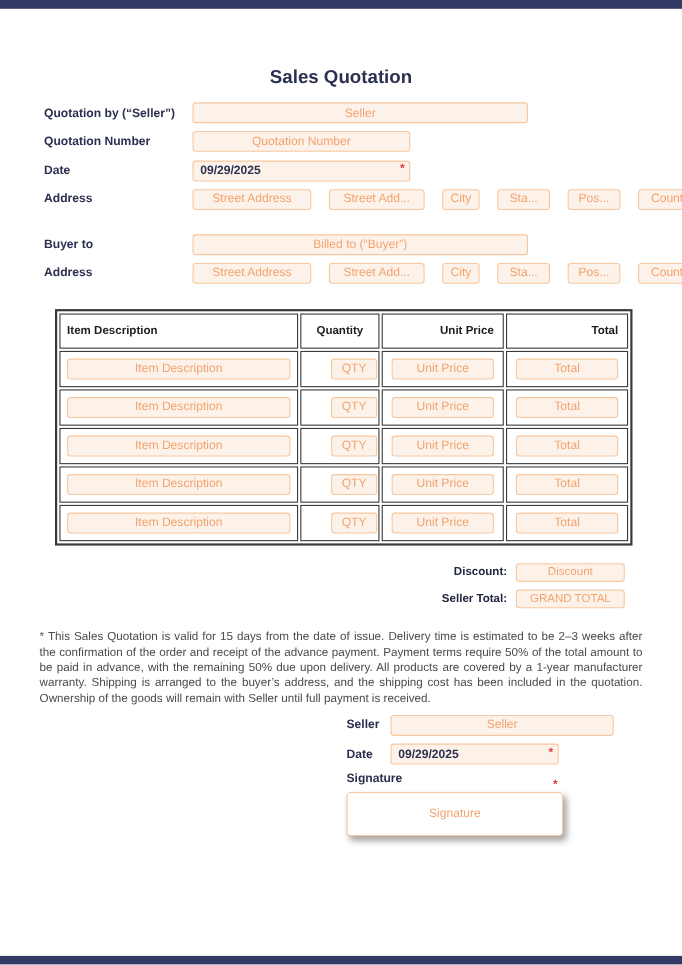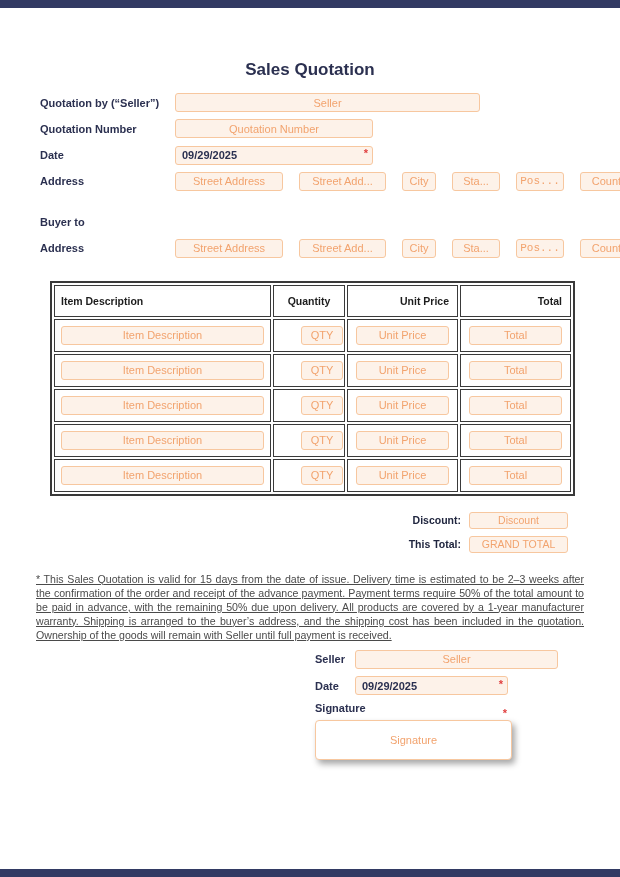--- a/index.html
+++ b/index.html
@@ -30,21 +30,21 @@
   .w203{width:203px;}
   .w153{width:153px;}
 
   .date-wrap{position:relative;display:inline-block;}
   .date-wrap .inp{width:100%;font-weight:bold;}
   .req{
     position:absolute;right:5px;top:2px;color:#e03e3e;font-size:11px;font-weight:bold;
   }
 
   .addr-row{display:flex;gap:16px;}
-  .aw1{width:108px;} .aw2{width:87px;} .aw3{width:34px;} .aw4{width:48px;text-align:center;} .aw5{width:48px;font-family:Liberation Mono, monospace;} .aw6{width:62px;}
+  .aw1{width:108px;} .aw2{width:87px;} .aw3{width:34px;} .aw4{width:48px;text-align:center;} .aw5{width:48px;} .aw6{width:62px;}
   .addr-row .inp{padding:0 3px;white-space:nowrap;overflow:hidden;}
 
   .gap-before{margin-top:22px;}
 
   .items-table{
     margin:23px 0 0 50px;width:525px;border:2px solid #3a3a3a;
     border-collapse:separate;border-spacing:2px;
   }
   .items-table th,.items-table td{border:1px solid #3a3a3a;box-sizing:border-box;}
   .items-table th{height:32px;font-size:10.5px;color:#1d1d1d;background:#fff;}
@@ -57,21 +57,21 @@
   .qty-inp{width:42px;margin-left:26px;}
   .price-inp{width:calc(100% - 14px);}
   .total-inp{width:calc(100% - 14px);}
 
   .totals{display:flex;flex-direction:column;align-items:flex-end;margin:16px 52px 0 0;}
   .t-row{display:flex;align-items:center;margin-bottom:7px;}
   .t-label{font-size:10.5px;font-weight:bold;color:#20263f;margin-right:8px;}
   .t-inp{width:99px;height:17px;font-size:10.5px;}
 
   .terms{
-    margin:12px 36px 0 36px;text-align:justify;font-size:10.6px;line-height:1.33;color:#4a4a4a;text-decoration:underline;
+    margin:12px 36px 0 36px;text-align:justify;font-size:10.6px;line-height:1.33;color:#4a4a4a;
   }
 
   .f-row{display:flex;align-items:center;margin:0 0 7px 315px;min-height:19px;}
   .f-label{width:40px;flex:0 0 40px;font-size:11px;font-weight:bold;color:#2b3050;}
   .footer-block{margin-top:8px;}
   .sig-label{margin:4px 0 6px 315px;font-size:11px;font-weight:bold;color:#2b3050;}
   .sig-box{
     position:relative;margin-left:315px;width:195px;height:38px;background:#ffffff;
     border:1px solid #f7c79f;border-radius:4px;box-shadow:3px 4px 6px rgba(0,0,0,0.35);
     display:flex;align-items:center;justify-content:center;
@@ -112,20 +112,21 @@
       <input class="inp center aw2" type="text" placeholder="Street Add..." style="">
       <input class="inp center aw3" type="text" placeholder="City" style="">
       <input class="inp center aw4" type="text" placeholder="Sta..." style="">
       <input class="inp center aw5" type="text" placeholder="Pos..." style="">
       <input class="inp center aw6" type="text" placeholder="Country" style="">
     </div>
   </div>
 
   <div class="form-row gap-before">
     <div class="flabel">Buyer to</div>
+    <input class="inp center w305" type="text" placeholder="Billed to (“Buyer”)" style="">
   </div>
 
   <div class="form-row">
     <div class="flabel">Address</div>
     <div class="addr-row">
       <input class="inp center aw1" type="text" placeholder="Street Address" style="">
       <input class="inp center aw2" type="text" placeholder="Street Add..." style="">
       <input class="inp center aw3" type="text" placeholder="City" style="">
       <input class="inp center aw4" type="text" placeholder="Sta..." style="">
       <input class="inp center aw5" type="text" placeholder="Pos..." style="">
@@ -179,21 +180,21 @@
     </tr>
   </tbody>
     </table>
 
   <div class="totals">
     <div class="t-row">
       <span class="t-label">Discount:</span>
       <input class="inp center t-inp" type="text" placeholder="Discount" style="">
     </div>
     <div class="t-row">
-      <span class="t-label">This Total:</span>
+      <span class="t-label">Seller Total:</span>
       <input class="inp center t-inp" type="text" placeholder="GRAND TOTAL" style="">
     </div>
   </div>
 
   <p class="terms">* This Sales Quotation is valid for 15 days from the date of issue. Delivery time is estimated to be 2–3 weeks after the confirmation of the order and receipt of the advance payment. Payment terms require 50% of the total amount to be paid in advance, with the remaining 50% due upon delivery. All products are covered by a 1-year manufacturer warranty. Shipping is arranged to the buyer’s address, and the shipping cost has been included in the quotation. Ownership of the goods will remain with Seller until full payment is received.</p>
 
   <div class="footer-block">
     <div class="f-row">
       <div class="f-label">Seller</div>
       <input class="inp center w203" type="text" placeholder="Seller" style="">

